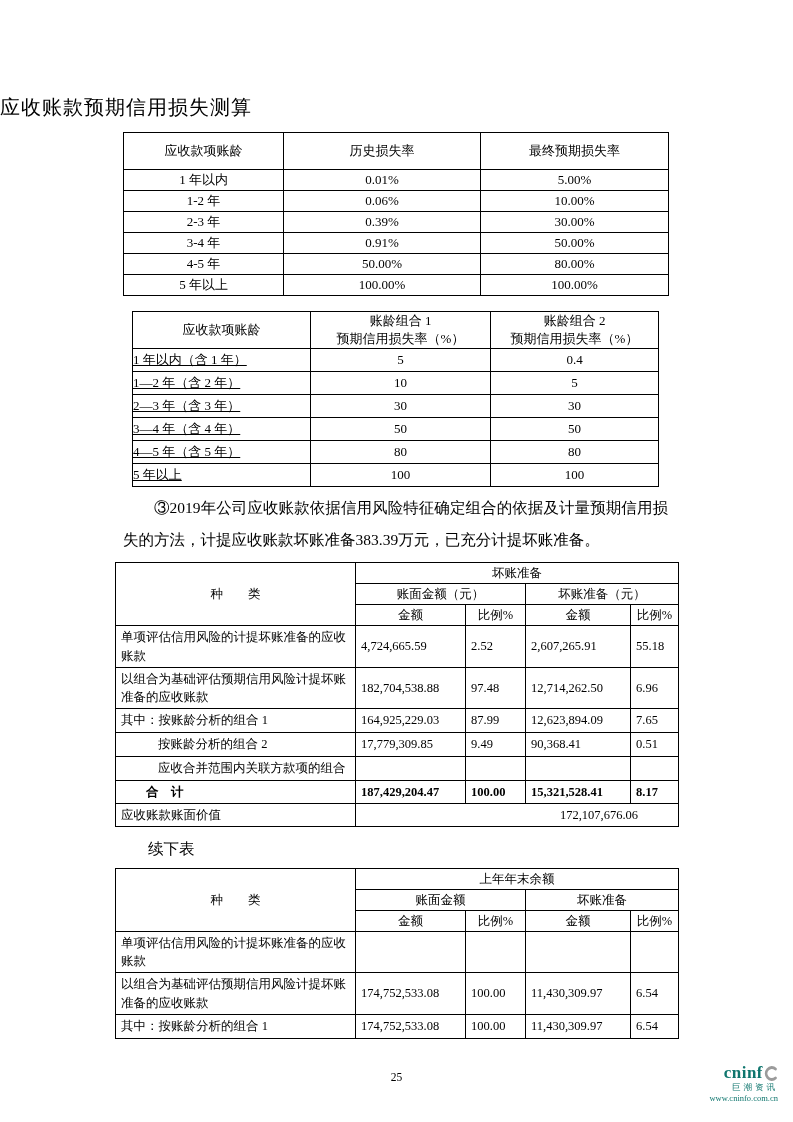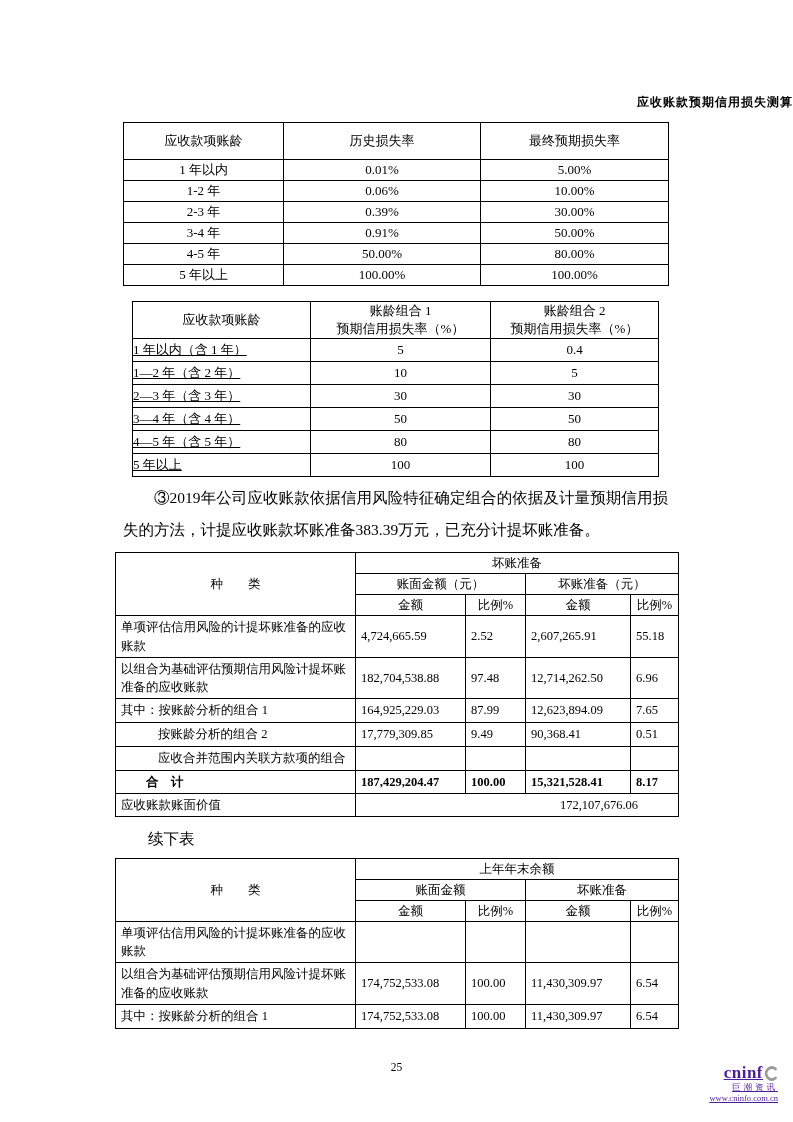--- a/index.html
+++ b/index.html
@@ -5,21 +5,21 @@
   * { margin:0; padding:0; box-sizing:border-box; }
   html,body { margin:0; }
   body {
     width:793px; height:1122px;
     background:#ffffff;
     color:#000;
     font-family:"Liberation Serif","DejaVu Serif",serif;
     position:relative;
     overflow:hidden;
   }
-  .title { padding-top:94px; text-align:right; font-size:12px; font-weight:bold; letter-spacing:1px; }
+  .title { padding-top:94px; text-align:left; font-size:20px; font-weight:normal; letter-spacing:1px; }
 
   table { border-collapse:collapse; table-layout:fixed; }
   th,td { border:1px solid #000; font-weight:normal; vertical-align:middle; overflow:hidden; }
 
   .t1 { margin:11px 0 0 123px; width:545px; font-size:13px; }
   .t1 th { height:37px; text-align:center; }
   .t1 td { height:21px; text-align:center; }
 
   .t2 { margin:15px 0 0 132px; width:526px; font-size:13px; }
   .t2 th { height:37px; text-align:center; line-height:1.4; }
@@ -39,21 +39,21 @@
   tr.r2 td { height:38px; }
   tr.r1 td { height:24px; }
   td.ind { padding-left:42px; }
   tr.total-row td { font-weight:bold; height:23px; }
   td.total-lab { padding-left:30px; }
   td.book-val { text-align:right; padding-right:40px; height:22px; }
 
   .cont { margin:12px 0 0 148px; font-size:15.5px; }
   .pageno { margin-top:32px; text-align:center; font-size:11.5px; }
 
-  .logo { position:absolute; right:15px; bottom:19px; text-align:right; color:#4c1d95;text-decoration:underline; }
+  .logo { position:absolute; right:15px; bottom:19px; text-align:right; color:#0f766e; }
   .logo-brand { font-size:17px; font-weight:bold; letter-spacing:.5px; display:flex; align-items:center; justify-content:flex-end; line-height:18px; }
   .logo-cap1 { font-size:8.5px; letter-spacing:3px; line-height:11px; }
   .logo-cap2 { font-size:8.5px; line-height:10px; }
 </style>
 </head>
 <body>
 
 <div>
 
   <div class="title">应收账款预期信用损失测算</div>

